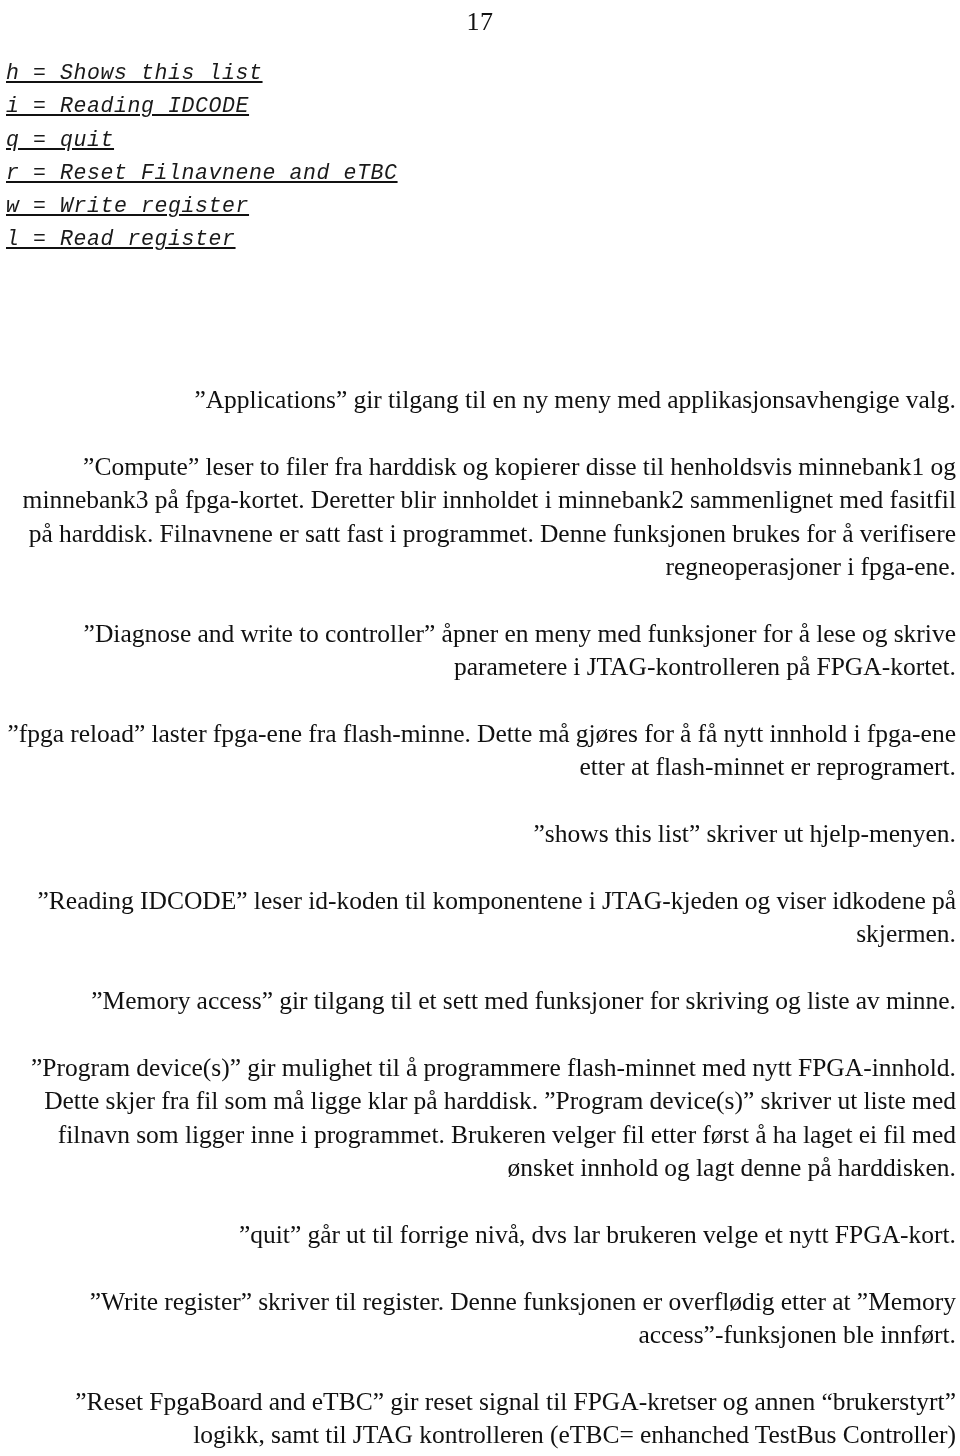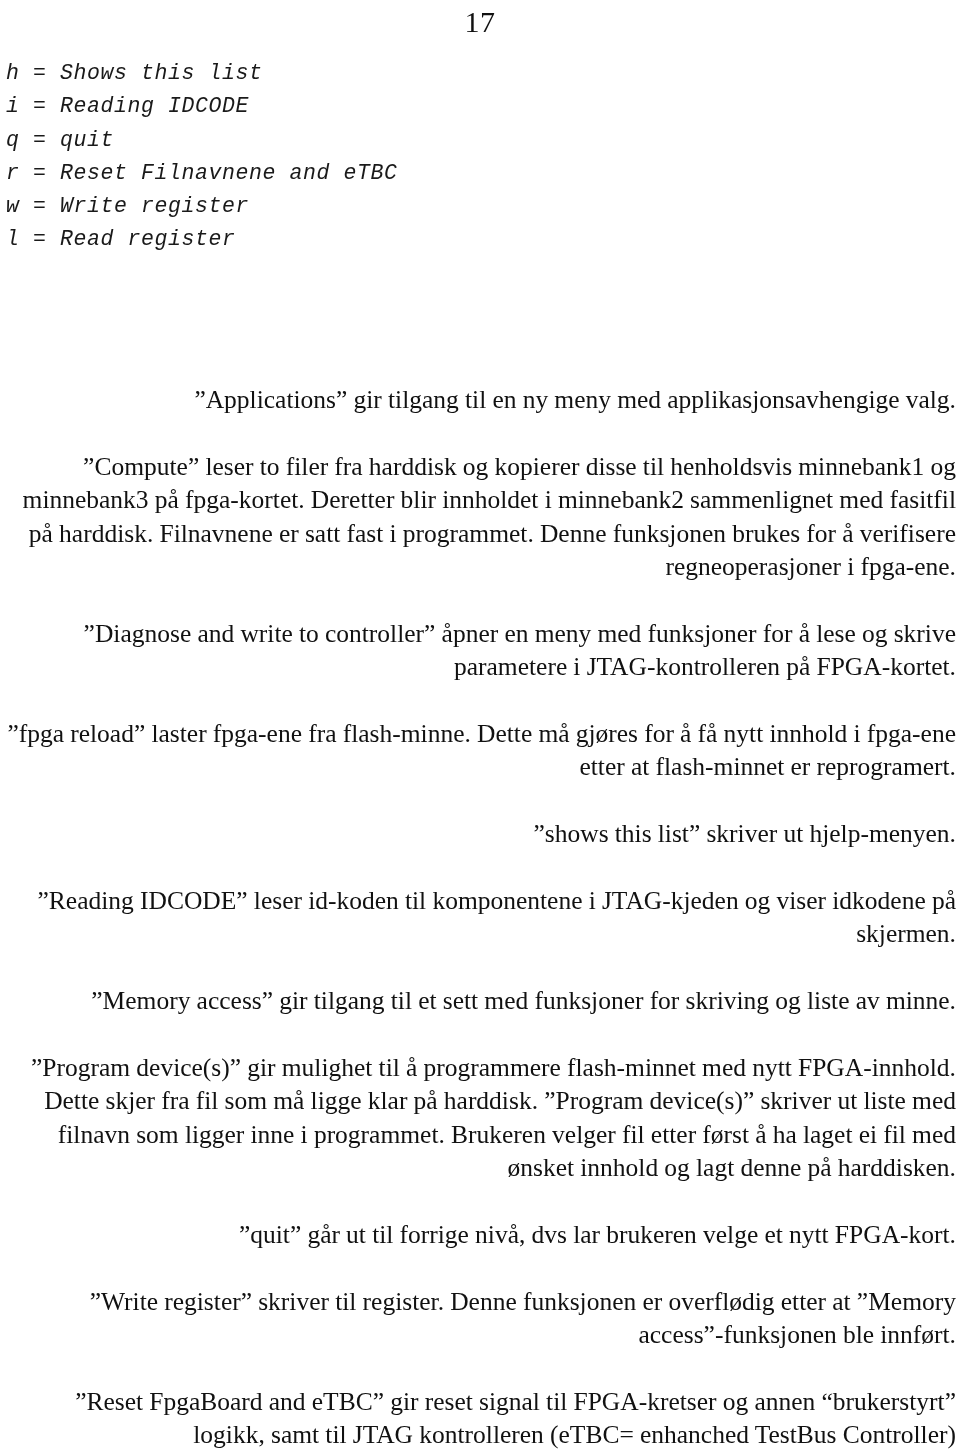--- a/index.html
+++ b/index.html
@@ -26,32 +26,33 @@
   }
 
   
   .page-number {
     position: absolute;
     top: 6px;
     left: 0;
     width: 960px;
     text-align: center;
     font-family: "Liberation Serif", "DejaVu Serif", serif;
-    font-size: 30px;
+    font-size: 26px;
     line-height: 32px;
     color: #111111;
     letter-spacing: 0.5px;
   }
 
   
   .command-list {
     position: absolute;
     top: 57px;
     left: 6px;
     width: 700px;
+    text-decoration: underline;
   }
   .command-line {
     font-family: "Liberation Mono", "DejaVu Sans Mono", monospace;
     font-style: italic;
     font-size: 21.5px;
     line-height: 33.3px;
     white-space: pre;
     color: #1a1a1a;
     letter-spacing: 0.6px;
   }

